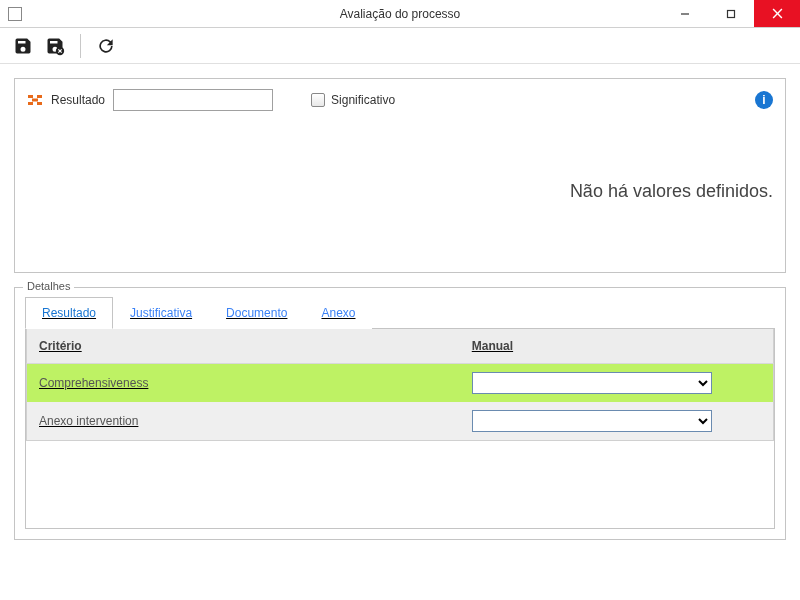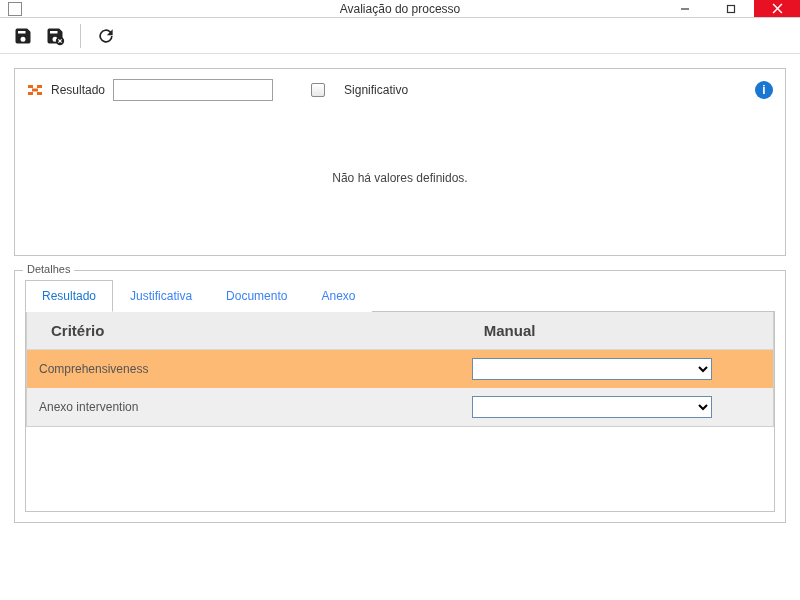--- a/index.html
+++ b/index.html
@@ -1,54 +1,54 @@
 <!DOCTYPE html>
 <html><head>
 <meta charset="utf-8">
 <style>
   * { box-sizing: border-box; margin: 0; padding: 0; }
   body { font-family: Arial, sans-serif; font-size: 12px; background: #fff; width: 800px; height: 600px; overflow: hidden; }
   
-  .titlebar { height: 18px; background: #fff; border-bottom: 1px solid #d0d0d0; display: flex; align-items: center; position: relative; }
+  .titlebar { height: 28px; background: #fff; border-bottom: 1px solid #d0d0d0; display: flex; align-items: center; position: relative; }
   .titlebar-icon { width: 14px; height: 14px; margin-left: 8px; border: 1px solid #888; background: #fff; }
   .titlebar-title { position: absolute; left: 50%; transform: translateX(-50%); color: #333; font-size: 12px; }
   .window-controls { margin-left: auto; display: flex; height: 100%; }
   .window-btn { width: 46px; height: 100%; display: flex; align-items: center; justify-content: center; color: #333; font-size: 13px; cursor: pointer; }
   .window-btn.close { background: #e81123; color: #fff; }
   
   .toolbar { height: 36px; background: #fff; border-bottom: 1px solid #e0e0e0; display: flex; align-items: center; padding: 0 10px; gap: 6px; }
   .tool-btn { width: 26px; height: 26px; display: flex; align-items: center; justify-content: center; cursor: pointer; color: #222; }
   .tool-btn svg { width: 20px; height: 20px; }
   .tool-sep { width: 1px; height: 24px; background: #c8c8c8; margin: 0 6px; }
   
   .content { padding: 14px; }
   
   .panel { border: 1px solid #c4c4c4; padding: 10px 12px; }
   
   .top-row { display: flex; align-items: center; gap: 8px; }
   .orange-icon { width: 16px; height: 12px; }
   .label { font-size: 12px; color: #333; }
   .text-input { width: 160px; height: 22px; border: 1px solid #a0a0a0; background: #fff; padding: 0 4px; font-size: 12px; }
-  .chk-group { display: flex; align-items: center; gap: 19px; margin-left: 30px; }
+  .chk-group { display: flex; align-items: center; gap: 6px; margin-left: 30px; }
   .checkbox { width: 14px; height: 14px; border: 1px solid #888; border-radius: 2px; background: linear-gradient(#fff,#e8e8e8); }
   .info-icon { margin-left: auto; width: 18px; height: 18px; border-radius: 50%; background: #1976d2; color: #fff; display: flex; align-items: center; justify-content: center; font-weight: bold; font-size: 12px; cursor: pointer; }
   
-  .empty-msg { text-align: center; color: #444; font-size: 12px; padding: 70px 0 60px 0; }
+  .empty-msg { text-align: right; color: #444; font-size: 18px; padding: 70px 0 60px 0; }
   
-  .details-fieldset { border: 1px solid #c4c4c4; margin-top: 14px; padding: 8px 10px 10px 10px; position: relative; }
+  .details-fieldset { border: 1px solid #c4c4c4; margin-top: 14px; padding: 8px 10px 10px 10px; position: relative; text-decoration: underline; }
   .details-legend { position: absolute; top: -8px; left: 8px; background: #fff; padding: 0 4px; font-size: 11px; color: #555; }
   
   .tabs { display: flex; border-bottom: 1px solid #c4c4c4; }
   .tab { padding: 8px 16px; border: 1px solid transparent; border-bottom: none; color: #3b82f6; cursor: pointer; font-size: 12px; position: relative; top: 1px; background: #fff; }
   .tab.active { border-color: #c4c4c4; color: #1976d2; background: #fff; border-bottom: 1px solid #fff; }
   
   .table { width: 100%; border: 1px solid #d0d0d0; border-top: none; border-collapse: collapse; }
-  .table th { background: #ededed; text-align: left; padding: 10px 24px; font-weight: bold; color: #444; font-size: 15px; border-bottom: 1px solid #d8d8d8; }
+  .table th { background: #ededed; text-align: left; padding: 10px 12px; font-weight: bold; color: #444; font-size: 12px; border-bottom: 1px solid #d8d8d8; }
   .table td { padding: 8px 12px; color: #555; font-size: 12px; }
-  .table tr.row-even td { background: #fdba74; }
+  .table tr.row-even td { background: #bef264; }
   .table tr.row-odd td { background: #efefef; }
   .select { width: 240px; height: 22px; border: 1px solid #6a8bb0; background: #fff; font-size: 12px; }
   .table th:first-child, .table td:first-child { width: 58%; }
   
   .tab-body { border: 1px solid #c4c4c4; border-top: none; padding: 0; min-height: 200px; background: #fff; }
 </style>
 </head>
 <body>
 
 <div class="titlebar">

